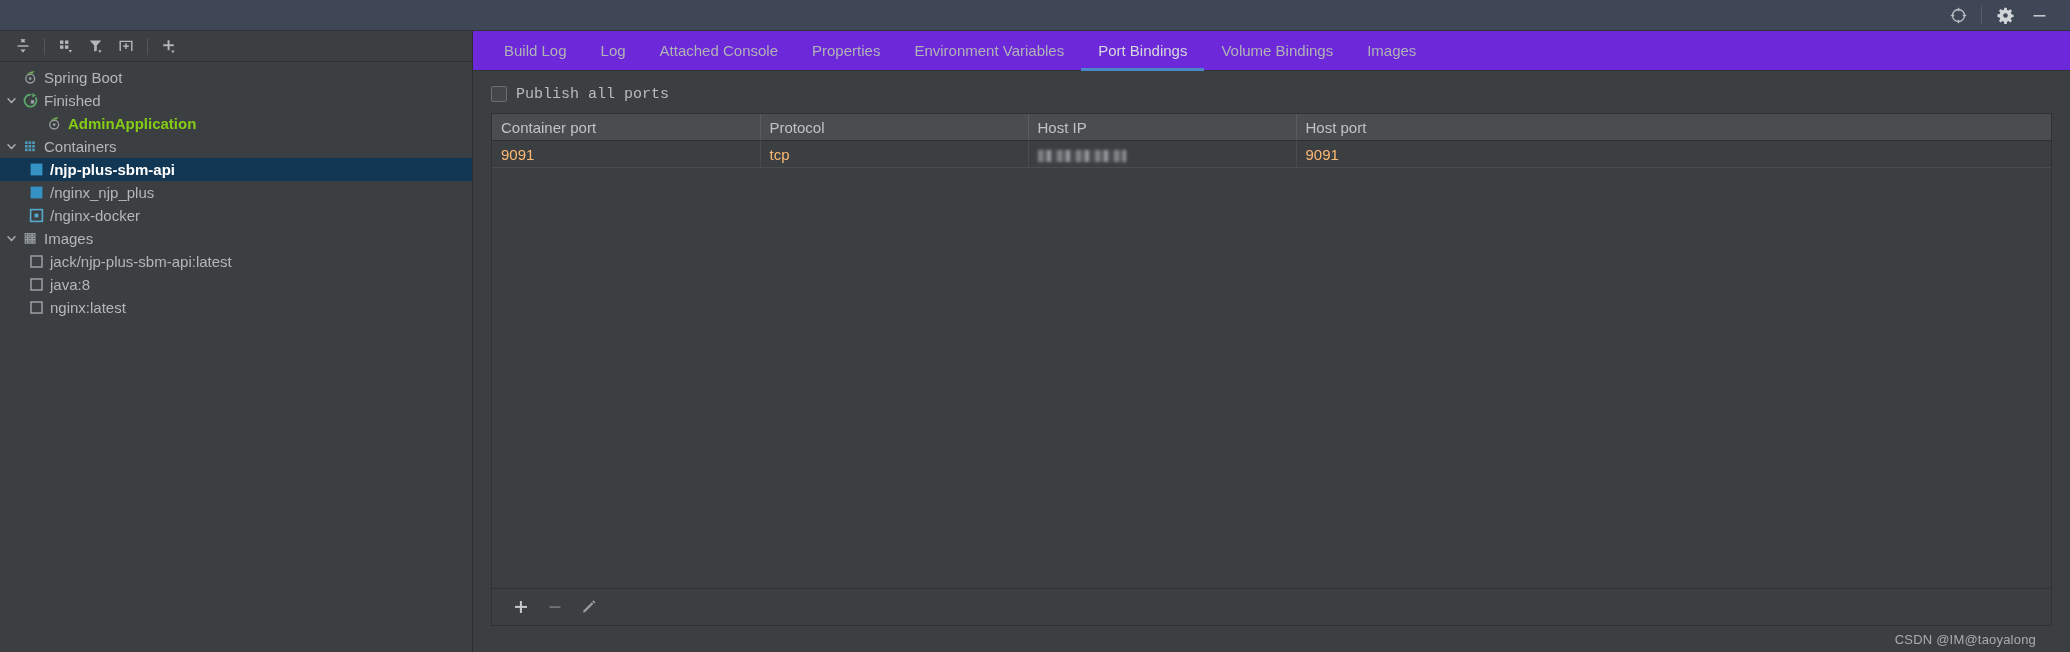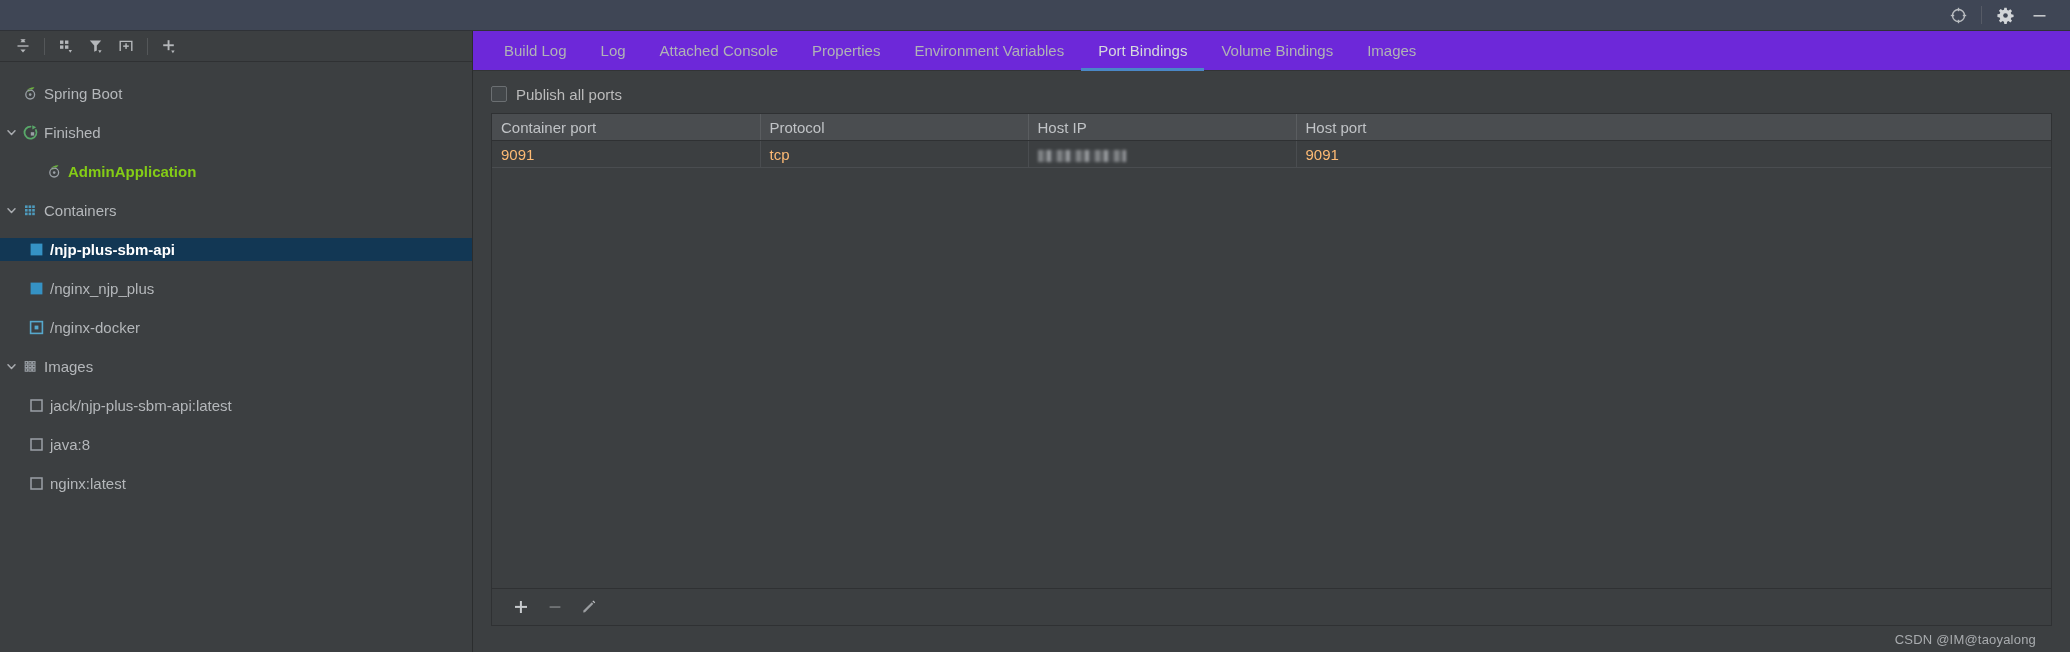--- a/index.html
+++ b/index.html
@@ -104,21 +104,20 @@
     position: relative;
   }
   .node {
     height: 23px;
     display: flex;
     align-items: center;
     font-size: 15px;
     color: #b4b7ba;
     white-space: nowrap;
     cursor: default;
-    margin-top: 16px;
   }
   .node.selected {
     background: #123754;
     color: #ffffff;
     font-weight: bold;
   }
   .node .twisty {
     width: 18px;
     display: flex;
     align-items: center;
@@ -182,20 +181,21 @@
     flex-direction: column;
     padding: 10px 18px 0 18px;
     min-height: 0;
   }
   .checkrow {
     display: flex;
     align-items: center;
     height: 26px;
     flex: 0 0 26px;
     margin-bottom: 6px;
+    font-family: Liberation Mono, monospace;
   }
   .checkbox {
     width: 14px;
     height: 14px;
     border: 1px solid #6b6f72;
     border-radius: 2px;
     background: #43474a;
     margin-right: 9px;
     cursor: default;
   }

